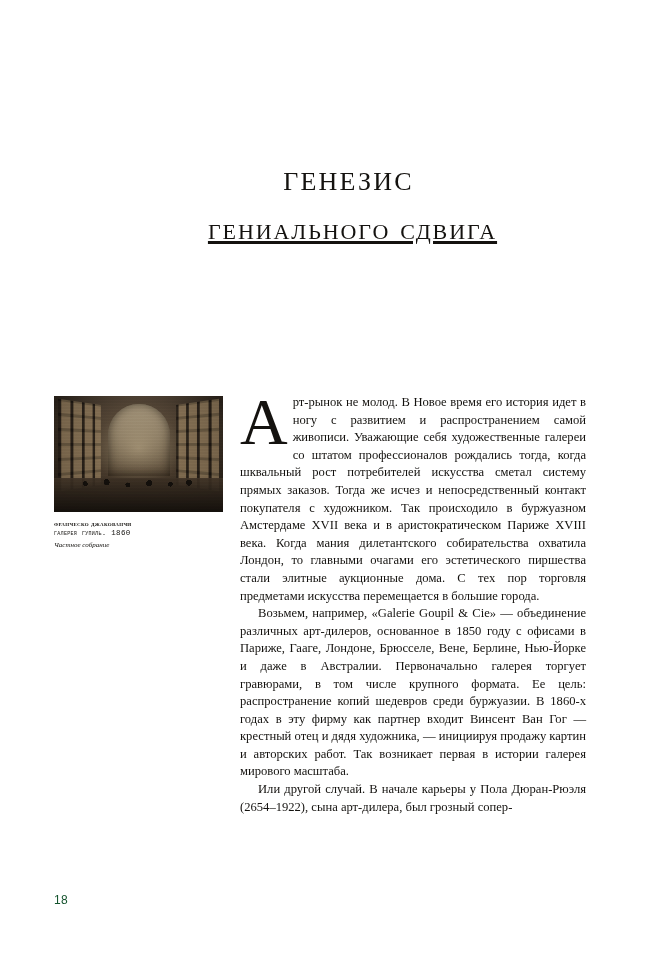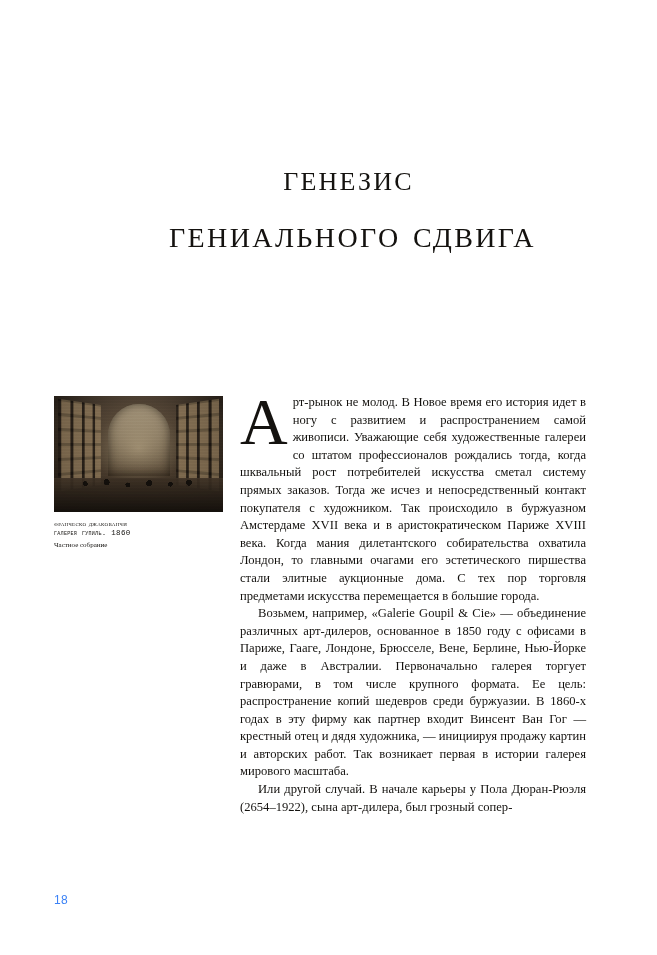--- a/index.html
+++ b/index.html
@@ -39,25 +39,26 @@
     line-height: 1.18;
     white-space: pre;
   }
   .title-line-1 {
     font-size: 37px;
     font-variant: small-caps;
     text-transform: lowercase;
     padding-left: 40px;
   }
   .title-line-2 {
-    font-size: 40px;
+    font-size: 32px;
     font-variant: small-caps;
     text-transform: lowercase;
     padding-left: 48px;
     margin-top: 10px;
+    text-decoration: underline;
   }
 
   
   .figure {
     position: absolute;
     left: 54px;
     top: 372px;
     width: 169px;
   }
   .figure-image {
@@ -131,33 +132,35 @@
     line-height: 1.32;
   }
   .cap-title {
     font-family: "Liberation Serif", serif;
     font-size: 7.5px;
     font-variant: small-caps;
     text-transform: lowercase;
     letter-spacing: 0.04em;
     color: #14120f;
     display: block;
+    font-weight: bold;
   }
   .cap-sub {
     font-family: Liberation Mono, monospace;
     font-size: 7.5px;
     font-variant: small-caps;
     text-transform: lowercase;
     letter-spacing: 0.04em;
     color: #14120f;
     display: block;
   }
   .cap-note {
     font-family: "Liberation Serif", serif;
     font-size: 7px;
+    font-style: italic;
     color: #14120f;
     display: block;
     margin-top: 2px;
   }
 
   
   .body-col {
     position: absolute;
     left: 240px;
     top: 370px;
@@ -188,21 +191,21 @@
     color: #14120f;
   }
 
   
   .folio {
     position: absolute;
     left: 54px;
     top: 869px;
     font-family: "Liberation Sans", sans-serif;
     font-size: 12px;
-    color: #3b82f6;
+    color: #14532d;
     letter-spacing: 0.02em;
   }
 </style>
 </head>
 <body>
 
 <div class="page">
 
   <div class="title-block">
     <div class="title-line title-line-1">Генезис</div>

